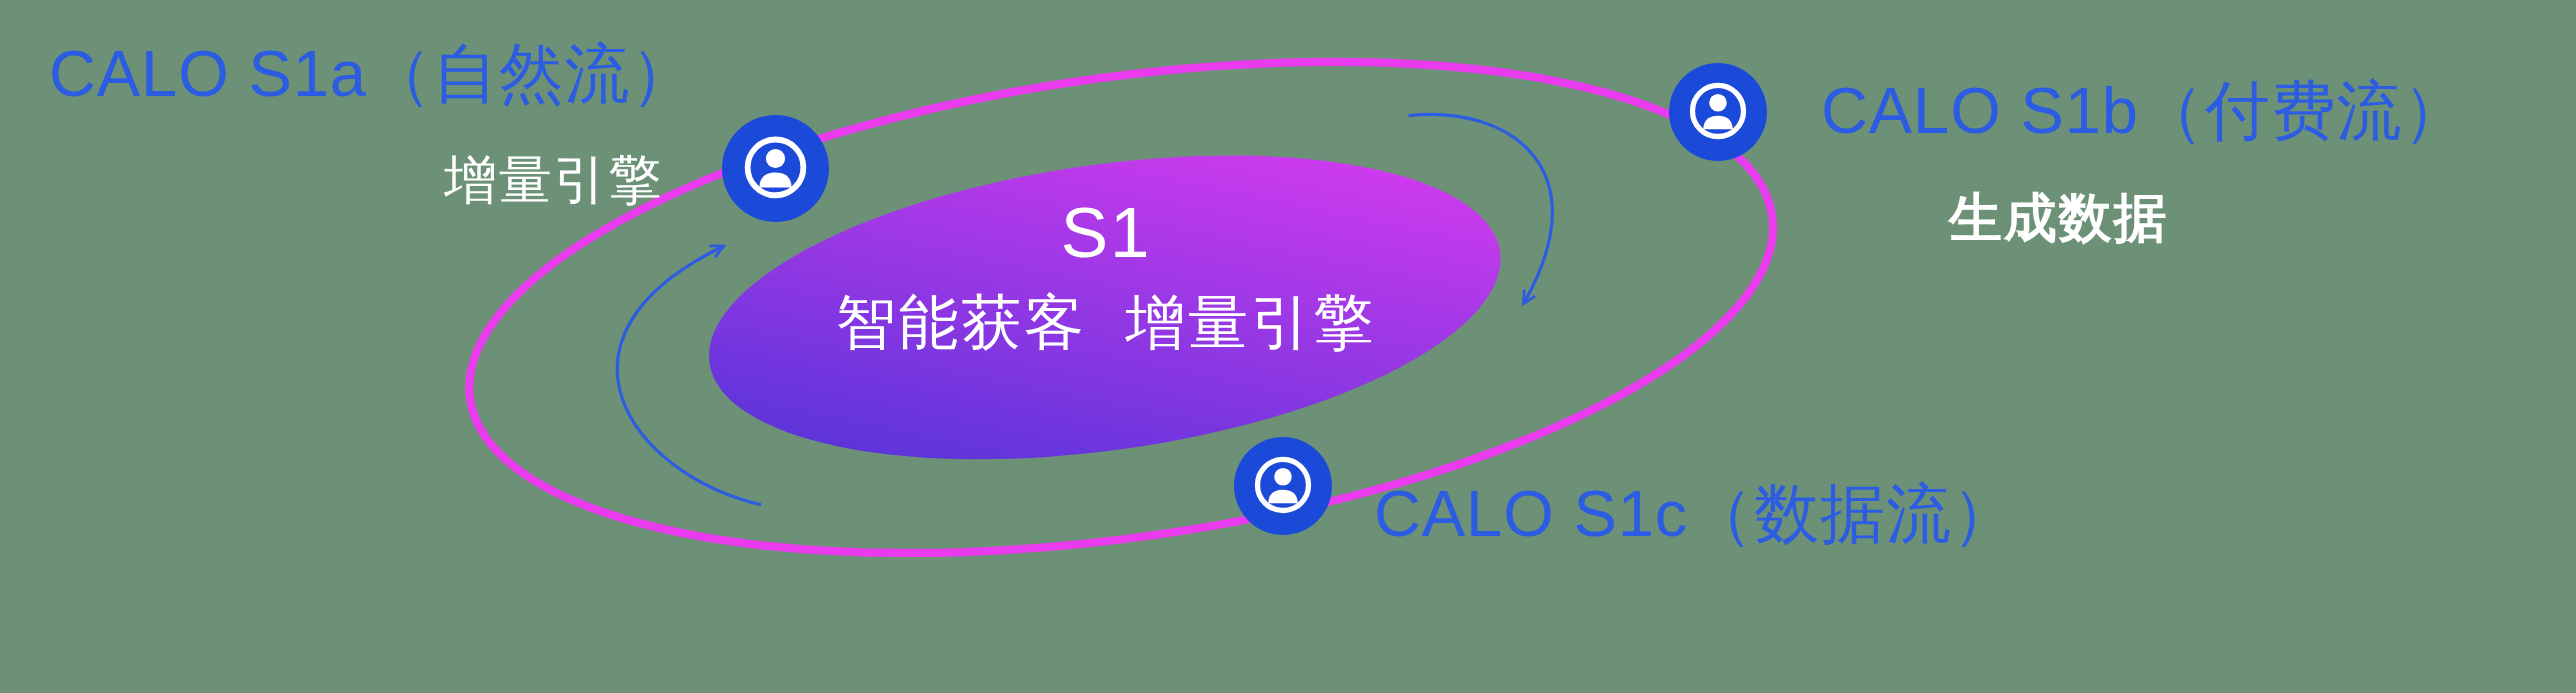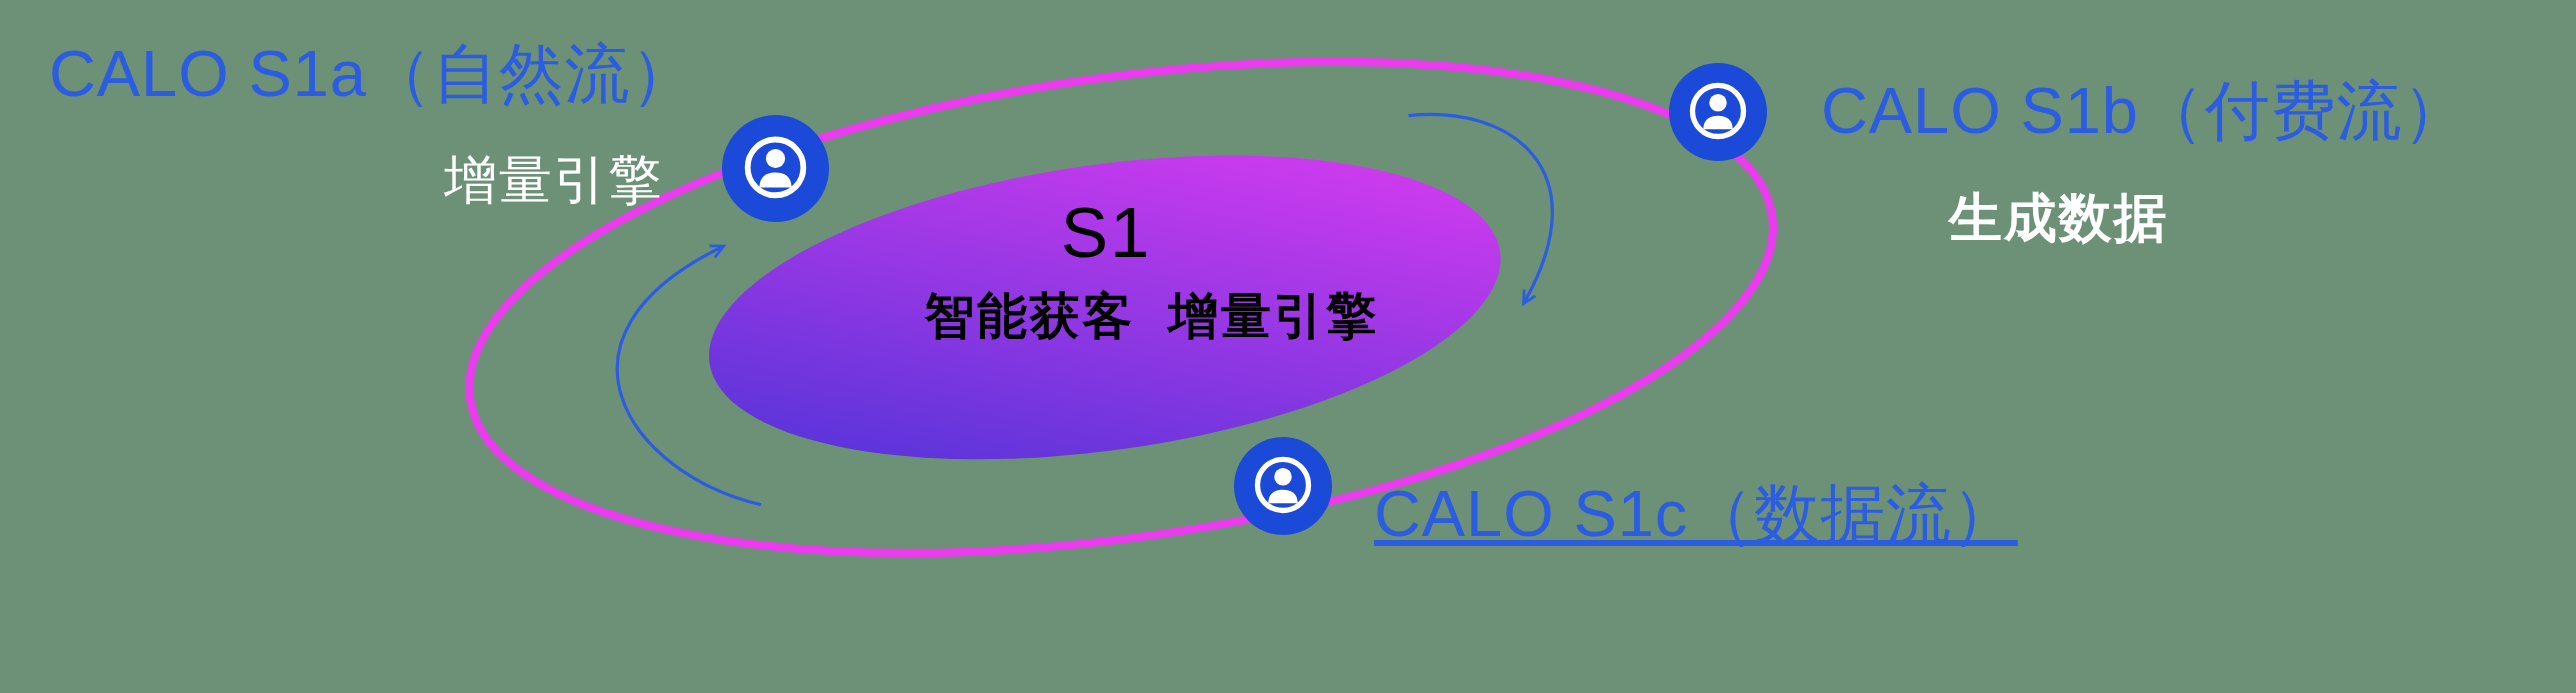--- a/index.html
+++ b/index.html
@@ -26,35 +26,34 @@
     stroke: var(--accent, #2b5ce2);
     stroke-width: 3.5;
   }
 
   .core-text {
     position: absolute;
     left: 833px;
     top: 196px;
     width: 546px;
     text-align: center;
-    color: #000000;
+    color: #ffffff;
   }
   .core-title {
     font-size: 71px;
     font-weight: 500;
     letter-spacing: 1.8px;
     line-height: 1.05;
   }
   .core-subtitle {
-    font-size: 50px;
-    font-weight: 700;
+    font-size: 60px;
+    font-weight: 400;
     margin-top: 12.7px;
     letter-spacing: 2.7px;
     white-space: pre;
-    text-align: right;
   }
 
   .node-icon { position: absolute; }
   .node-icon svg { display: block; width: 100%; height: 100%; }
 
   .node-label {
     position: absolute;
     color: var(--accent, #2b5ce2);
     font-size: 65px;
     font-weight: 500;
@@ -129,16 +128,16 @@
       <path d="M16.8 32.5 C16.8 27.6 20 25.8 24 25.8 C28 25.8 31.2 27.6 31.2 32.5 Z" fill="#ffffff"></path>
     </svg>
   </div>
 
   <div class="node-label" style="left:49px; top:38px;">CALO S1a（自然流）</div>
   <div class="node-sublabel" style="left:444px; top:151px;">增量引擎</div>
 
   <div class="node-label" style="left:1821px; top:75px;">CALO S1b（付费流）</div>
   <div class="node-sublabel" style="left:1949px; top:189px;font-weight:bold;">生成数据</div>
 
-  <div class="node-label" style="left:1374px; top:478px;text-decoration:underline;">CALO S1c（数据流）</div>
+  <div class="node-label" style="left:1374px; top:478px;">CALO S1c（数据流）</div>
 
 </div>
 
 
 </body></html>

